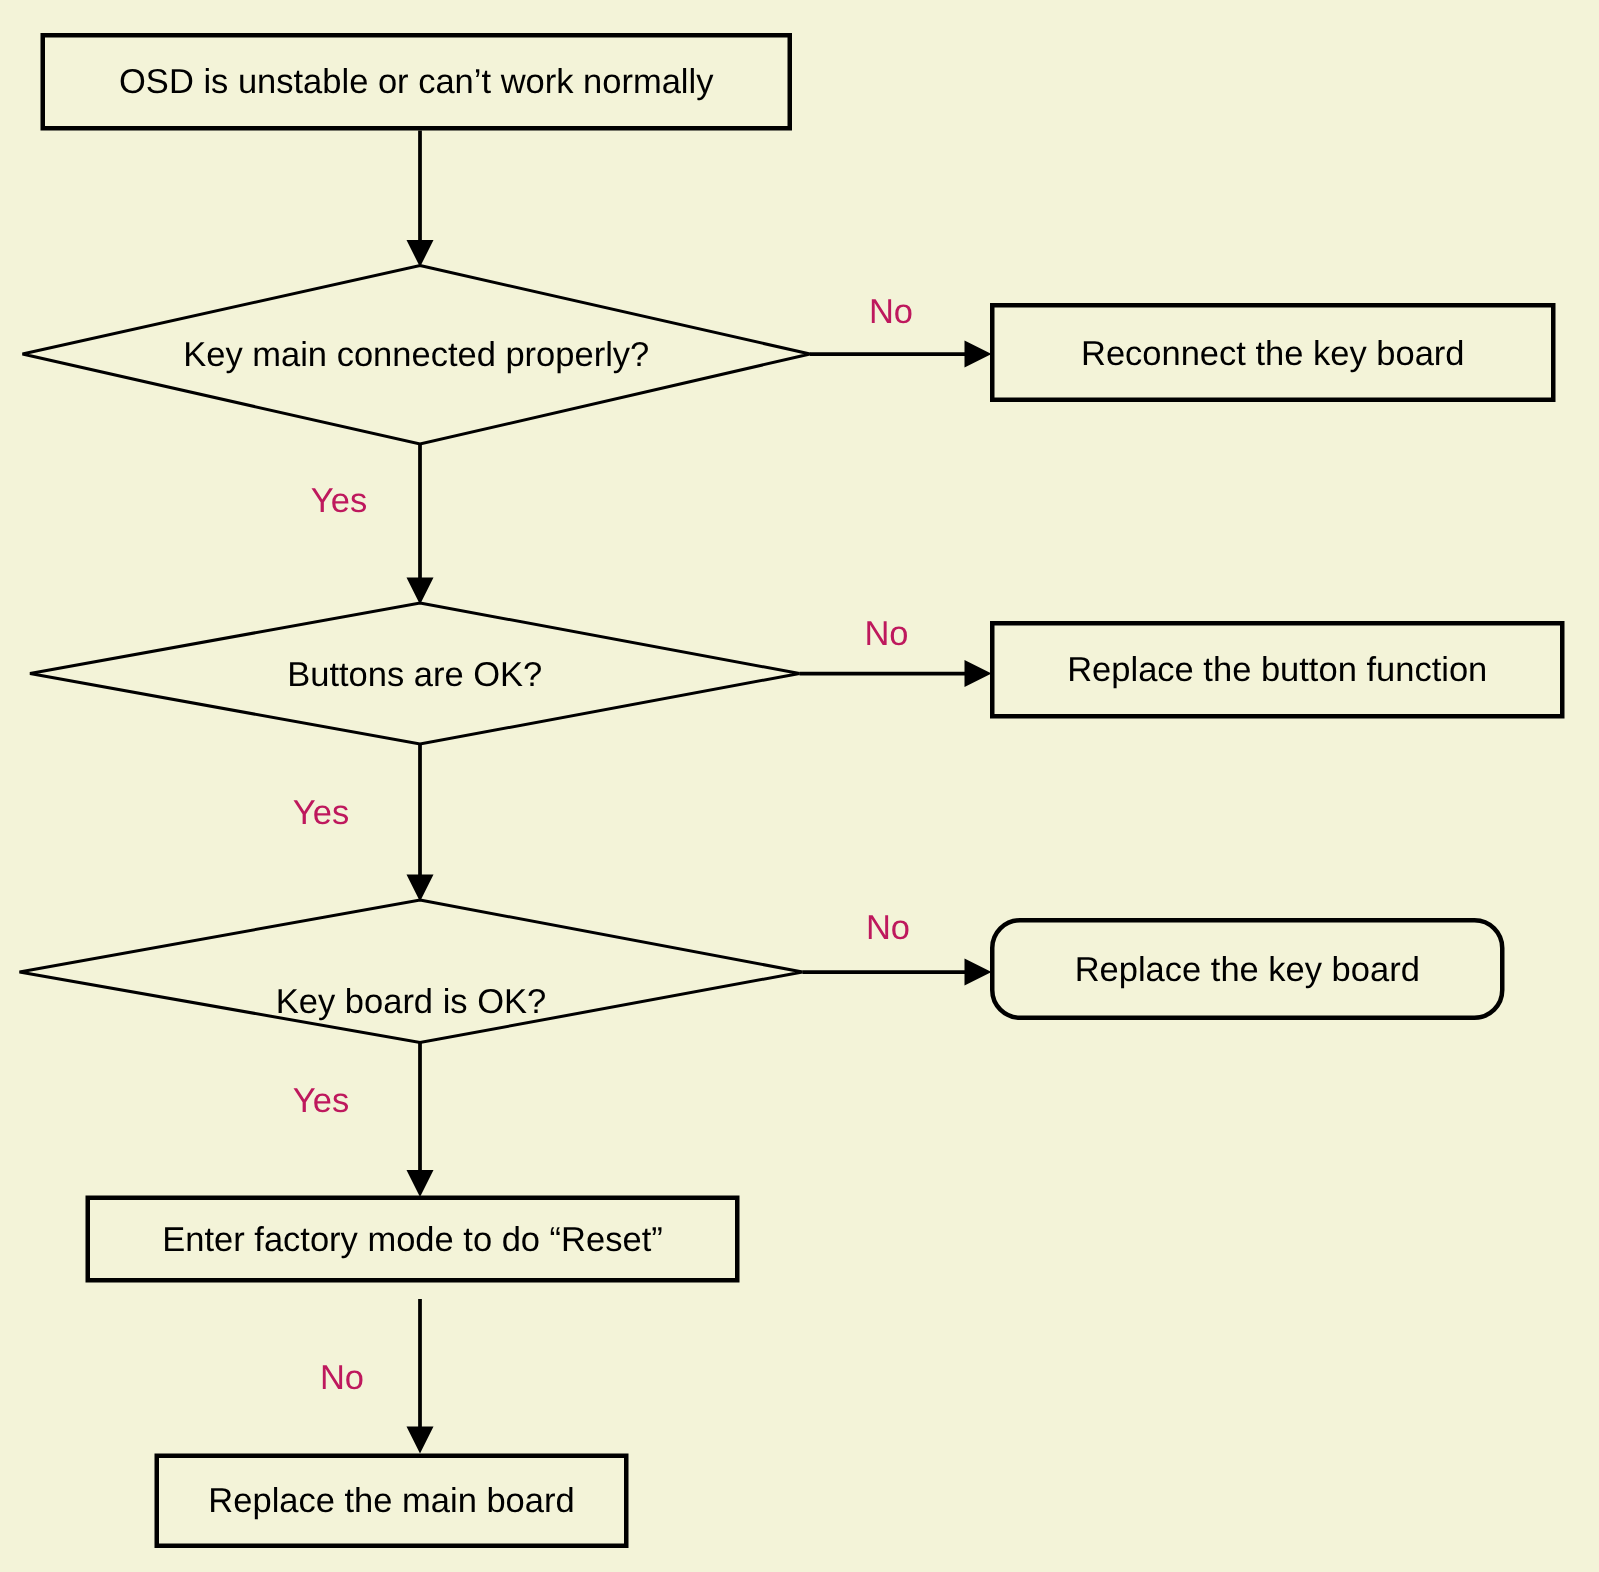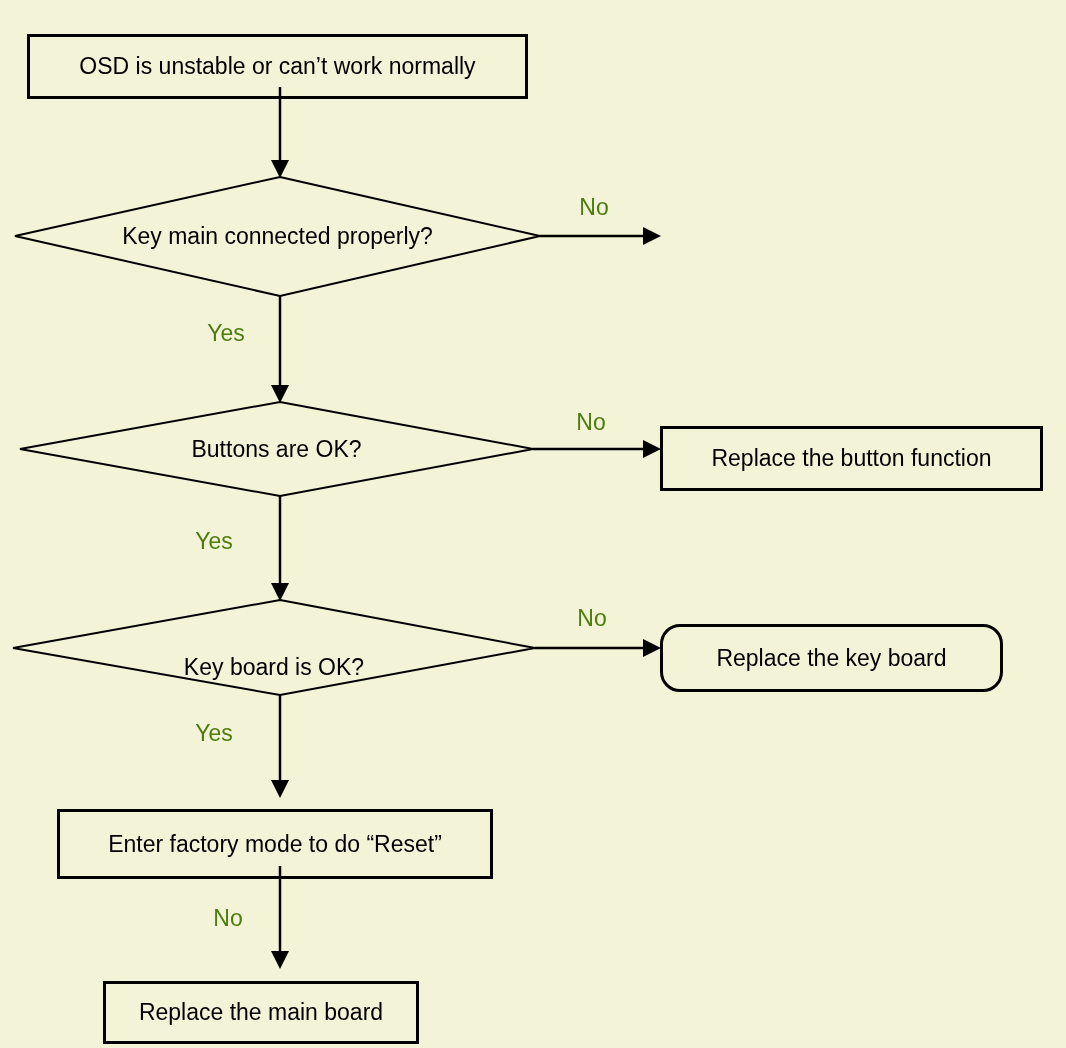--- a/index.html
+++ b/index.html
@@ -28,29 +28,28 @@
     justify-content: center;
     text-align: center;
     font-size: 23px;
     line-height: 1.15;
     color: #000;
     box-sizing: border-box;
   }
   .rect-node {
     border: 3px solid #000;
     background: transparent;
-    margin-top: 12px;
   }
   .edge-label {
     position: absolute;
     display: flex;
     align-items: center;
     justify-content: center;
     font-size: 23px;
-    color: #4d7c0f;
+    color: #be185d;
   }
 </style>
 </head>
 <body>
 
 <div class="stage">
 
   <svg class="wires" width="1066" height="1048" viewBox="0 0 1066 1048">
 
     <polygon points="280,177 540,236 280,296 15,236" fill="none" stroke="#000" stroke-width="2"></polygon>
@@ -77,26 +76,27 @@
 
     <line x1="280" y1="695" x2="280" y2="782" stroke="#000" stroke-width="2.5"></line>
     <polygon points="271,780 289,780 280,798" fill="#000"></polygon>
 
     <line x1="280" y1="866" x2="280" y2="953" stroke="#000" stroke-width="2.5"></line>
     <polygon points="271,951 289,951 280,969" fill="#000"></polygon>
   </svg>
 
   <div class="label rect-node" style="left:27px; top:22px; width:501px; height:65px;">OSD is unstable or can’t work normally</div>
 
+  <div class="label rect-node" style="left:660px; top:202px; width:377px; height:66px;">Reconnect the key board</div>
 
   <div class="label rect-node" style="left:660px; top:414px; width:383px; height:65px;">Replace the button function</div>
 
   <div class="label rect-node" style="left:660px; top:612px; width:343px; height:68px;border-radius:20px;">Replace the key board</div>
 
-  <div class="label rect-node" style="left:57px; top:797px; width:436px; height:70px;">Enter factory mode to do “Reset”</div>
+  <div class="label rect-node" style="left:57px; top:797px; width:436px; height:58px;">Enter factory mode to do “Reset”</div>
 
   <div class="label rect-node" style="left:103px; top:969px; width:316px; height:63px;">Replace the main board</div>
 
   <div class="label" style="left:15px; top:180px; width:525px; height:112px;">Key main connected properly?</div>
 
   <div class="label" style="left:20px; top:402px; width:513px; height:94px;">Buttons are OK?</div>
 
   <div class="label" style="left:13px; top:620px; width:522px; height:95px;">Key board is OK?</div>
 
   <div class="edge-label" style="left:186px; top:319px; width:80px; height:28px;">Yes</div>

